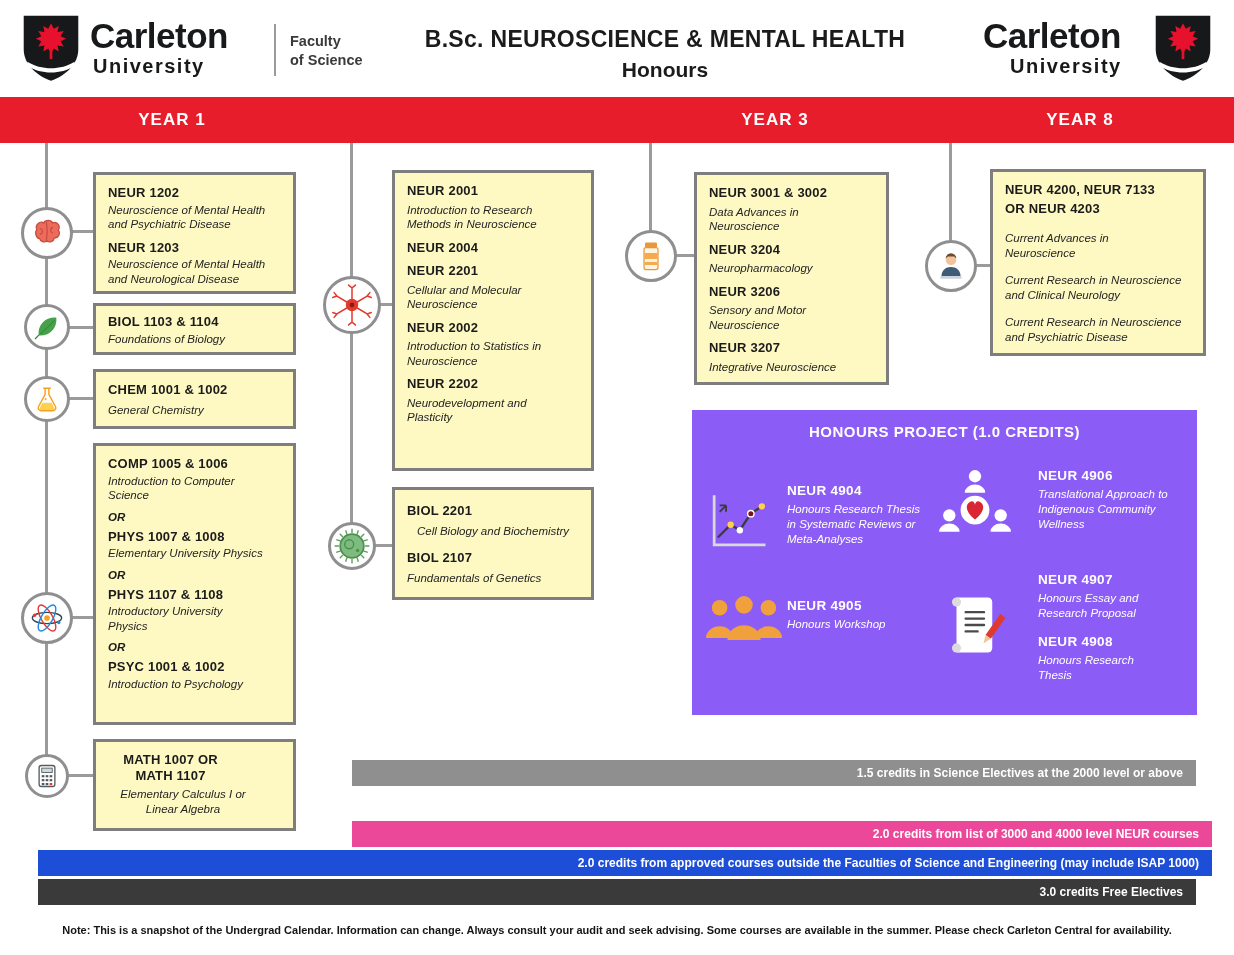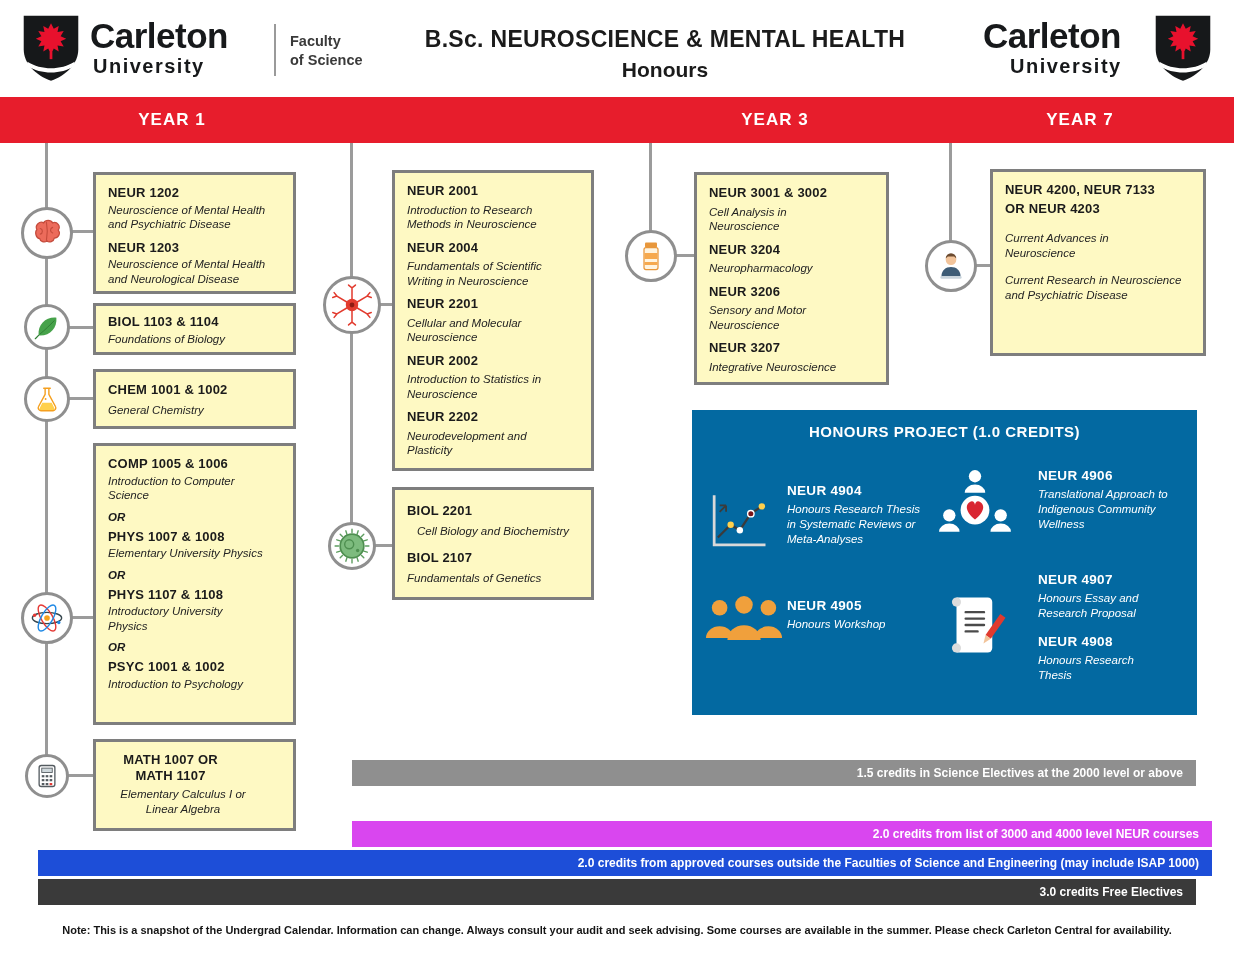--- a/index.html
+++ b/index.html
@@ -25,21 +25,21 @@
   .circle { position:absolute; background:#ffffff; border:3px solid #8f8f8f; border-radius:50%; display:flex; align-items:center; justify-content:center; }
 
   
   .cbox { position:absolute; background:#fef9c3; border:3px solid #7e7e7e; padding:10px 12px; }
   .code { font-weight:bold; font-size:13px; line-height:1.2; color:#1b1b1b; letter-spacing:0.2px; }
   .desc { font-style:italic; font-size:11.5px; line-height:1.26; color:#242424; margin-top:2px; }
   .mt { margin-top:8px; }
   .or { font-weight:bold; font-style:italic; font-size:11.5px; color:#1b1b1b; margin:8px 0 6px; }
 
   
-  .hon { position:absolute; left:692px; top:410px; width:505px; height:305px; background:#0369a1; }
+  .hon { position:absolute; left:692px; top:410px; width:505px; height:305px; background:#8b5cf6; }
   .hon-title { position:absolute; left:0; top:13px; width:100%; text-align:center; color:#ffffff; font-weight:bold; font-size:15px; letter-spacing:0.5px; }
   .hitem-icon { position:absolute; }
   .htext { position:absolute; color:#ffffff; }
   .hcode { font-weight:bold; font-size:13.5px; color:#ffffff; letter-spacing:0.3px; }
   .hdesc { font-style:italic; font-size:11.5px; line-height:1.3; color:#ffffff; margin-top:4px; }
 
   
   .bar { position:absolute; height:26px; color:#ffffff; font-weight:bold; font-size:12px; line-height:26px; text-align:right; padding-right:13px; }
 
   .note { position:absolute; left:0; top:924px; width:1234px; text-align:center; font-weight:bold; font-size:11px; color:#151515; }
@@ -77,21 +77,21 @@
         <path d="M50 16 l4.5 9 8 -4.5 -2 9.5 10 -1.5 -5 8.5 9 4 -9 4 5 8.5 -10 -1.5 2 9.5 -8 -4.5 -4.5 9 -4.5 -9 -8 4.5 2 -9.5 -10 1.5 5 -8.5 -9 -4 9 -4 -5 -8.5 10 1.5 -2 -9.5 8 4.5 Z" fill="#E8112D"></path>
         <path d="M47.8 62 h4.4 v12 h-4.4 z" fill="#E8112D"></path>
         <path d="M12 78 C34 92 66 92 88 78 L88 85 C66 99 34 99 12 85 Z" fill="#ffffff"></path>
       </svg>
     </span>
   </div>
 
   <div class="banner"></div>
   <div class="year-label" style="left:72px;">YEAR 1</div>
   <div class="year-label" style="left:675px;">YEAR 3</div>
-  <div class="year-label" style="left:980px;">YEAR 7</div>
+  <div class="year-label" style="left:980px;">YEAR 8</div>
 
   <div class="vline" style="left:45px;  top:143px; height:634px;"></div>
   <div class="vline" style="left:350px; top:143px; height:404px;"></div>
   <div class="vline" style="left:649px; top:143px; height:114px;"></div>
   <div class="vline" style="left:949px; top:143px; height:124px;"></div>
 
   <div class="hline" style="left:60px; top:230px; width:33px;"></div>
   <div class="hline" style="left:60px; top:326px; width:33px;"></div>
   <div class="hline" style="left:60px; top:397px; width:33px;"></div>
   <div class="hline" style="left:60px; top:616px; width:33px;"></div>
@@ -195,21 +195,20 @@
         <path d="M39 36 L54 45 M54 45 l6 -2 M54 45 l4 5"></path>
       </g>
       <circle cx="32" cy="32" r="9" fill="#E23B2E"></circle>
       <circle cx="32" cy="32" r="3.5" fill="#8E1B12"></circle>
     </svg>
   </div>
   <div class="cbox" style="left:392px; top:170px; width:202px; height:301px;">
     <div class="code">NEUR 2001</div>
     <div class="desc" style="margin-top:4px;">Introduction to Research Methods in Neuroscience</div>
     <div class="code mt">NEUR 2004</div>
-    <div class="desc" style="margin-top:4px;">Fundamentals of Scientific Writing in Neuroscience</div>
     <div class="code mt">NEUR 2201</div>
     <div class="desc" style="margin-top:4px;">Cellular and Molecular Neuroscience</div>
     <div class="code mt">NEUR 2002</div>
     <div class="desc" style="margin-top:4px;">Introduction to Statistics in Neuroscience</div>
     <div class="code mt">NEUR 2202</div>
     <div class="desc" style="margin-top:4px; max-width:150px;">Neurodevelopment and Plasticity</div>
   </div>
 
   <div class="circle" style="left:328px; top:522px; width:48px; height:48px;">
     <svg viewBox="0 0 64 64" width="36" height="36">
@@ -231,41 +230,42 @@
   <div class="circle" style="left:625px; top:230px; width:52px; height:52px;">
     <svg viewBox="0 0 64 64" width="32" height="32">
       <rect x="20" y="5" width="24" height="10" rx="2" fill="#E8973B"></rect>
       <rect x="18" y="15" width="28" height="44" rx="4" fill="#FFF4E0" stroke="#E8973B" stroke-width="2.5"></rect>
       <rect x="19" y="26" width="26" height="12" fill="#F6A94F"></rect>
       <rect x="19" y="44" width="26" height="6" fill="#F6A94F"></rect>
     </svg>
   </div>
   <div class="cbox" style="left:694px; top:172px; width:195px; height:213px;">
     <div class="code">NEUR 3001 &amp; 3002</div>
-    <div class="desc" style="max-width:110px; margin-top:4px;">Cell Analysis in Neuroscience</div>
+    <div class="desc" style="max-width:110px; margin-top:4px;">Data Advances in Neuroscience</div>
     <div class="code mt">NEUR 3204</div>
     <div class="desc" style="margin-top:4px;">Neuropharmacology</div>
     <div class="code mt">NEUR 3206</div>
     <div class="desc" style="max-width:120px; margin-top:4px;">Sensory and Motor Neuroscience</div>
     <div class="code mt">NEUR 3207</div>
     <div class="desc" style="margin-top:4px;">Integrative Neuroscience</div>
   </div>
 
   <div class="circle" style="left:925px; top:240px; width:52px; height:52px;">
     <svg viewBox="0 0 64 64" width="34" height="34">
       <circle cx="32" cy="20" r="10" fill="#F2C49B"></circle>
       <path d="M22 18 a10 10 0 0 1 20 0 l-4 -4 h-12 z" fill="#6B4A2F"></path>
       <path d="M14 52 c0 -12 8 -18 18 -18 s18 6 18 18 z" fill="#3E5C76"></path>
       <rect x="12" y="51" width="40" height="5" rx="2.5" fill="#C9D4DC"></rect>
     </svg>
   </div>
   <div class="cbox" style="left:990px; top:169px; width:216px; height:187px;">
     <div class="code">NEUR 4200, NEUR 7133</div>
     <div class="code" style="margin-top:3px;">OR NEUR 4203</div>
     <div class="desc" style="margin-top:15px; max-width:130px;">Current Advances in Neuroscience</div>
+    <div class="desc" style="margin-top:13px; max-width:185px;">Current Research in Neuroscience and Clinical Neurology</div>
     <div class="desc" style="margin-top:13px; max-width:185px;">Current Research in Neuroscience and Psychiatric Disease</div>
   </div>
 
   <div class="hon">
     <div class="hon-title">HONOURS PROJECT (1.0 CREDITS)</div>
 
     <span class="hitem-icon" style="left:13px; top:78px;">
       <svg viewBox="0 0 72 72" width="66" height="66">
         <path d="M10 8 V62 H66" stroke="#D9D9D9" stroke-width="3" fill="none"></path>
         <path d="M14 54 L28 40 L38 46 L50 28 L62 20" stroke="#3B3B3B" stroke-width="2.5" fill="none"></path>
@@ -333,19 +333,19 @@
     </span>
     <div class="htext" style="left:346px; top:162px; width:140px;">
       <div class="hcode">NEUR 4907</div>
       <div class="hdesc">Honours Essay and Research Proposal</div>
       <div class="hcode" style="margin-top:13px;">NEUR 4908</div>
       <div class="hdesc" style="max-width:110px;">Honours Research Thesis</div>
     </div>
   </div>
 
   <div class="bar" style="left:352px; top:760px; width:844px;  background:#8F8F8F;">1.5 credits in Science Electives at the 2000 level or above</div>
-  <div class="bar" style="left:352px; top:821px; width:860px;  background:#d946ef;">2.0 credits from list of 3000 and 4000 level NEUR courses</div>
+  <div class="bar" style="left:352px; top:821px; width:860px;  background:#ec4899;">2.0 credits from list of 3000 and 4000 level NEUR courses</div>
   <div class="bar" style="left:38px;  top:850px; width:1174px; background:#1d4ed8;">2.0 credits from approved courses outside the Faculties of Science and Engineering (may include ISAP 1000)</div>
   <div class="bar" style="left:38px;  top:879px; width:1158px; background:#3A3A3A;">3.0 credits Free Electives</div>
 
   <div class="note">Note: This is a snapshot of the Undergrad Calendar. Information can change. Always consult your audit and seek advising. Some courses are available in the summer. Please check Carleton Central for availability.</div>
 
 </div>
 
 </body></html>

